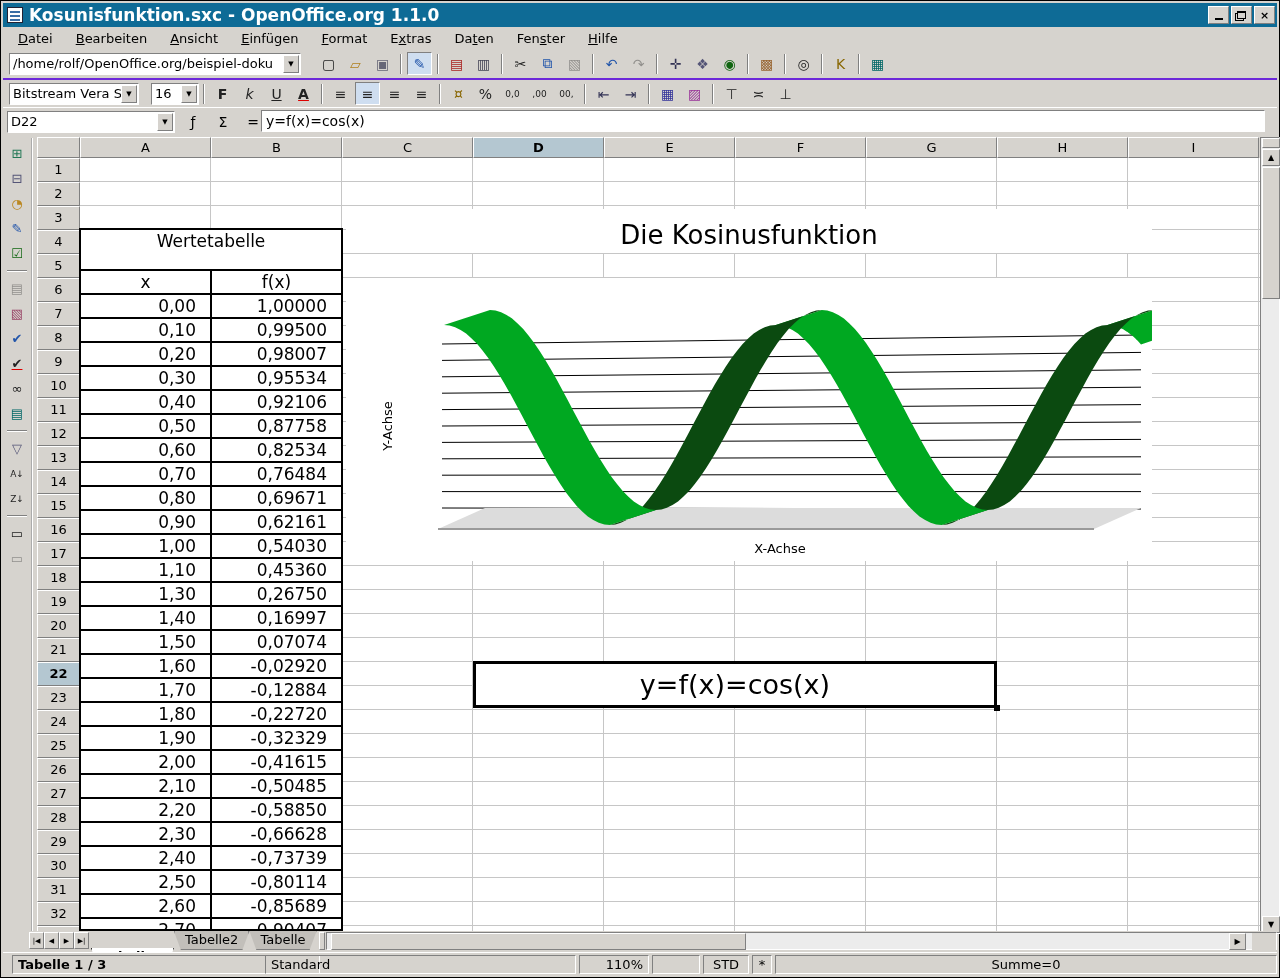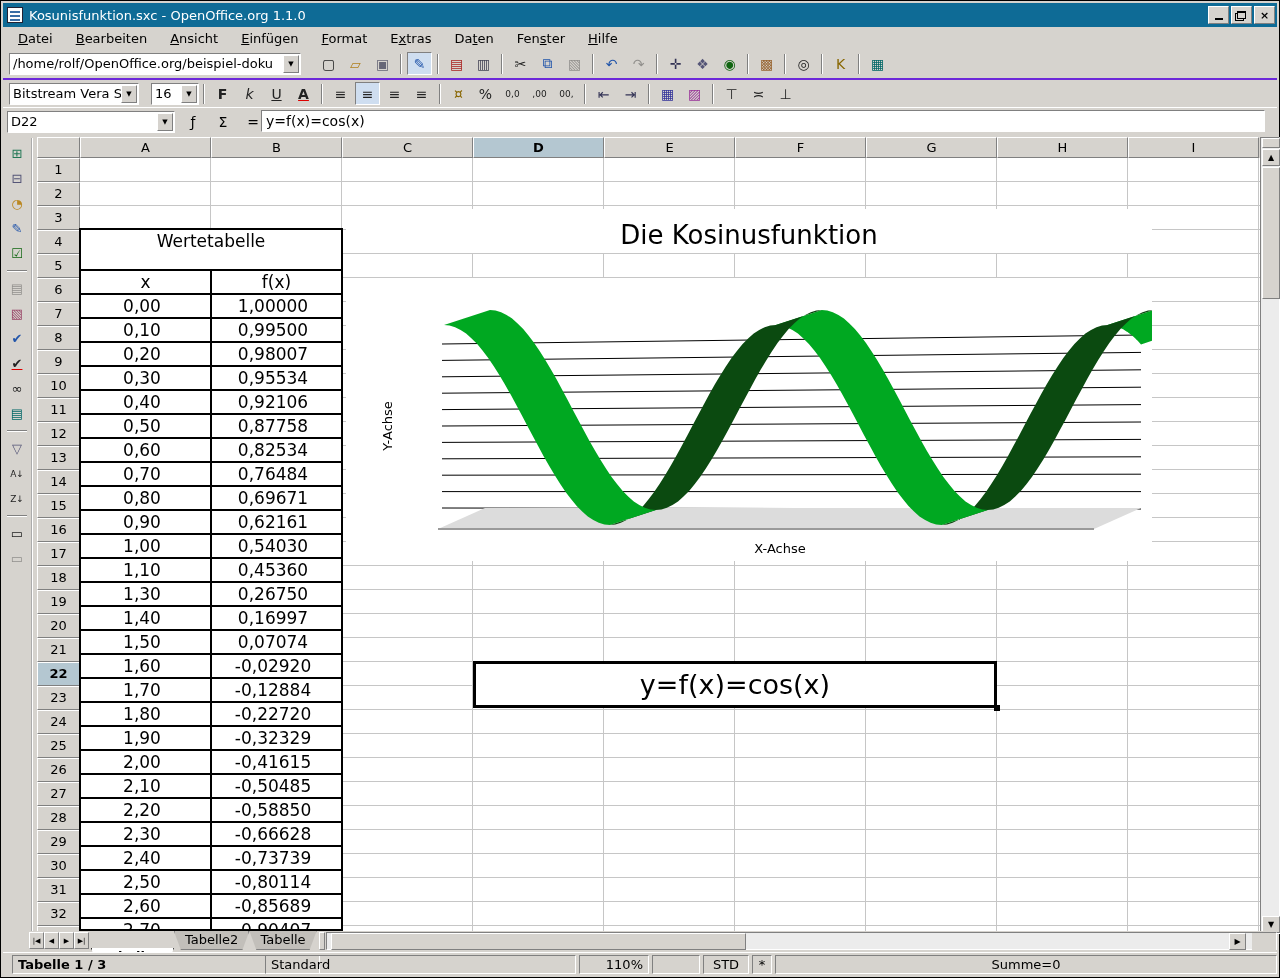--- a/index.html
+++ b/index.html
@@ -11,21 +11,21 @@
   
   .raised { border:1px solid; border-color:#ffffff #808080 #808080 #ffffff; }
   .sunken { border:1px solid; border-color:#808080 #ffffff #ffffff #808080; }
 
   
   #titlebar { position:absolute; left:2px; top:2px; right:2px; height:24px;
     background:#0e6b96; color:#fff; display:flex; align-items:center; }
   #appicon { width:16px; height:16px; margin:0 6px 0 4px; background:#fff;
     border:1px solid #223; position:relative; }
   #appicon:before { content:""; position:absolute; left:2px; top:3px; right:2px; height:2px; background:#3a6ea5; box-shadow:0 4px 0 #3a6ea5, 0 8px 0 #3a6ea5; }
-  #titletext { font-size:13px; font-weight:normal; flex:1; }
+  #titletext { font-size:17px; font-weight:bold; flex:1; }
   .winbtn { width:21px; height:18px; margin-right:2px; background:#d6d3ce;
     display:flex; align-items:center; justify-content:center; font-size:11px;
     font-weight:bold; color:#000; }
   .minglyph { width:8px; height:2px; background:#000; margin-top:8px; }
   .restglyph { width:9px; height:8px; border:1px solid #000; border-top-width:2px; background:#d6d3ce; box-shadow:-2px 2px 0 -1px #d6d3ce, -2px 2px 0 0 #000; }
 
   
   #menubar { position:absolute; left:2px; top:26px; right:2px; height:24px;
     background:#d6d3ce; display:flex; align-items:center; font-size:13px;
     border-bottom:1px solid #fff; }
@@ -87,21 +87,21 @@
   }
 
   
   #wt { position:absolute; left:78px; top:227px; width:264px; height:703px;
     border:2px solid #000; background:#fff; overflow:hidden; font-size:17px; }
   #wt-title { height:41px; border-bottom:2px solid #000; text-align:center; line-height:23px; }
   .wtr { height:24px; border-bottom:2px solid #000; display:flex; }
   .wc1 { width:131px; border-right:2px solid #000; }
   .wc2 { flex:1; }
   .wtr.hdr span { text-align:center; line-height:22px; }
-  .wtr.data span { text-align:center; padding-right:7px; line-height:22px; }
+  .wtr.data span { text-align:right; padding-right:14px; line-height:22px; }
 
   
   #chart { position:absolute; left:345px; top:208px; width:806px; height:352px;
     overflow:hidden; }
   #textbox { position:absolute; left:472px; top:660px; width:524px; height:47px;
     border:3px solid #000; background:#fff; text-align:center; font-size:27px;
     line-height:42px; }
   #tbhandle { position:absolute; left:993px; top:704px; width:6px; height:6px;
     background:#000; }
 

